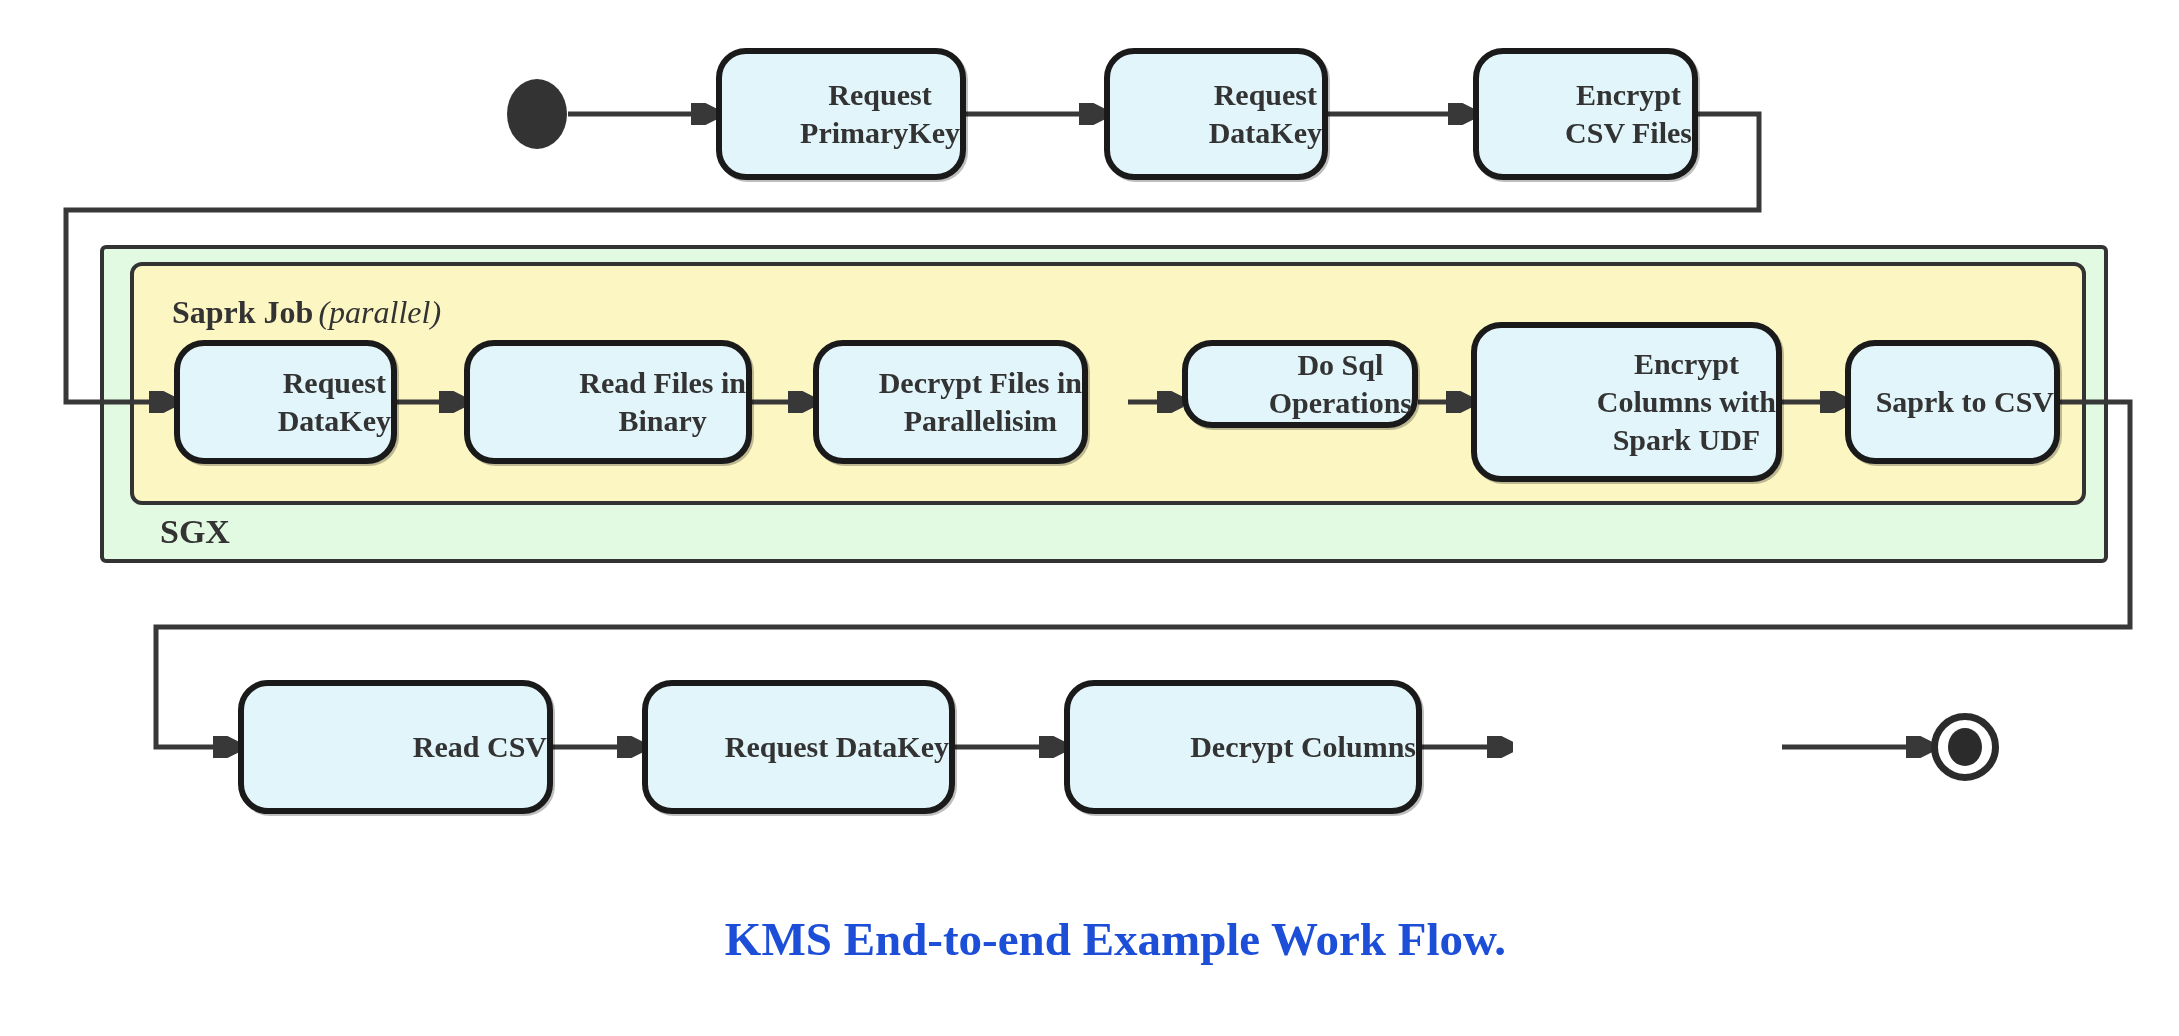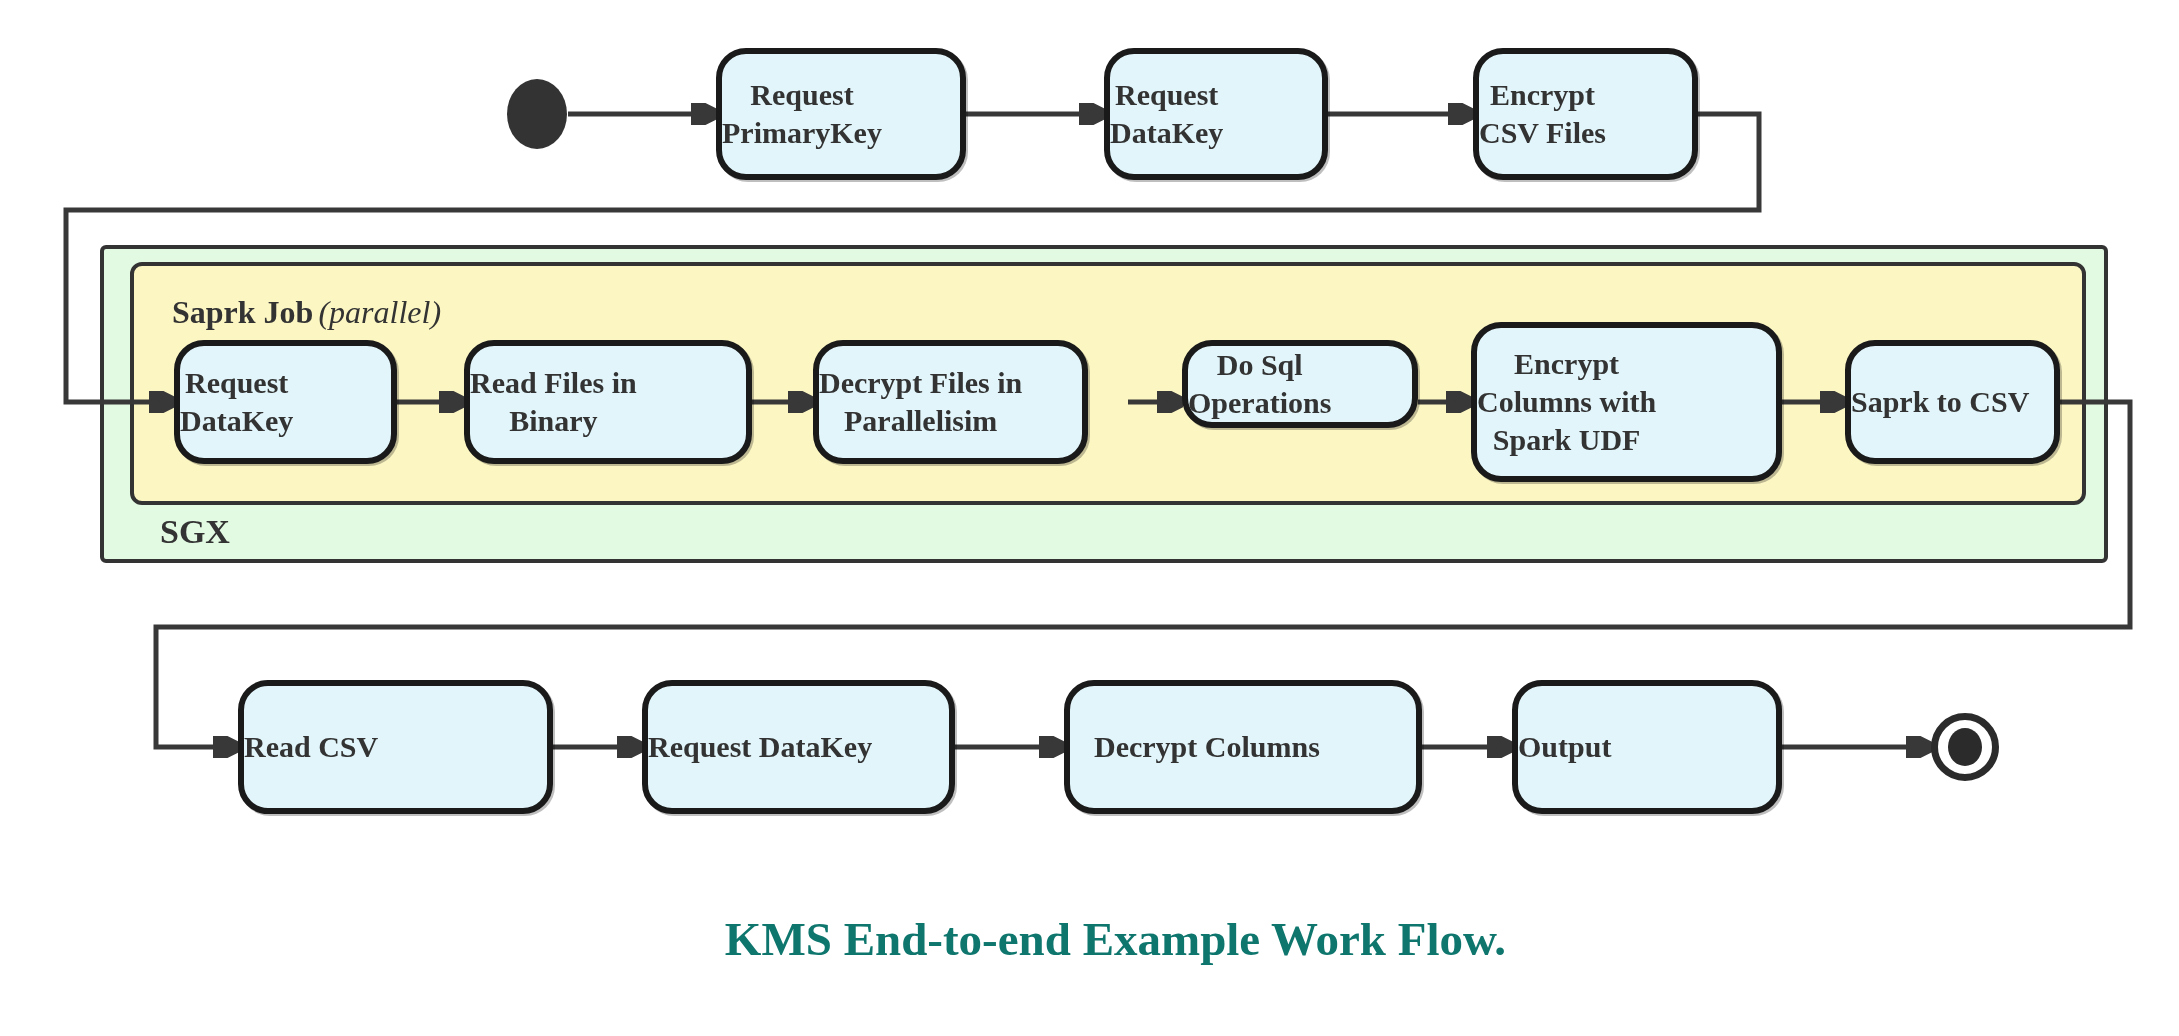--- a/index.html
+++ b/index.html
@@ -61,21 +61,21 @@
     z-index: 3;
   }
   .edges-layer path { stroke: var(--edge); stroke-width: 5; fill: none; }
   .node {
     position: absolute;
     background: var(--node-fill);
     border: 6px solid var(--node-border);
     border-radius: 30px;
     display: flex;
     align-items: center;
-    justify-content: flex-start;
+    justify-content: flex-end;
     z-index: 4;
     box-shadow: 2px 2px 0 rgba(0,0,0,0.25);
   }
   .node-label {
     font-weight: bold;
     font-size: 30px;
     line-height: 1.27;
     text-align: center;
     white-space: pre-line;
     color: var(--text);
@@ -106,21 +106,21 @@
     border-radius: 50%;
   }
   .caption {
     position: absolute;
     left: 0; top: 912px;
     width: 100%;
     padding-left: 52px;
     text-align: center;
     font-weight: bold;
     font-size: 47px;
-    color: #0f766e;
+    color: #1d4ed8;
     z-index: 5;
   }
   
   .n-t1 { left: 716px;  top: 48px;  width: 250px; height: 132px; }
   .n-t2 { left: 1104px; top: 48px;  width: 224px; height: 132px; }
   .n-t3 { left: 1473px; top: 48px;  width: 225px; height: 132px; }
   .n-m1 { left: 174px;  top: 340px; width: 223px; height: 124px; }
   .n-m2 { left: 464px;  top: 340px; width: 288px; height: 124px; }
   .n-m3 { left: 813px;  top: 340px; width: 275px; height: 124px; }
   .n-m4 { left: 1182px; top: 340px; width: 236px; height: 88px; }
@@ -212,19 +212,16 @@
 
   <div class="node n-b1">
     <span class="node-label">Read CSV</span>
   </div>
   <div class="node n-b2">
     <span class="node-label">Request DataKey</span>
   </div>
   <div class="node n-b3">
     <span class="node-label">Decrypt Columns</span>
   </div>
-  <div class="node n-b4">
-    <span class="node-label">Output</span>
-  </div>
 
   <div class="caption">KMS End-to-end Example Work Flow.</div>
 
 </div>
 
 </body></html>

